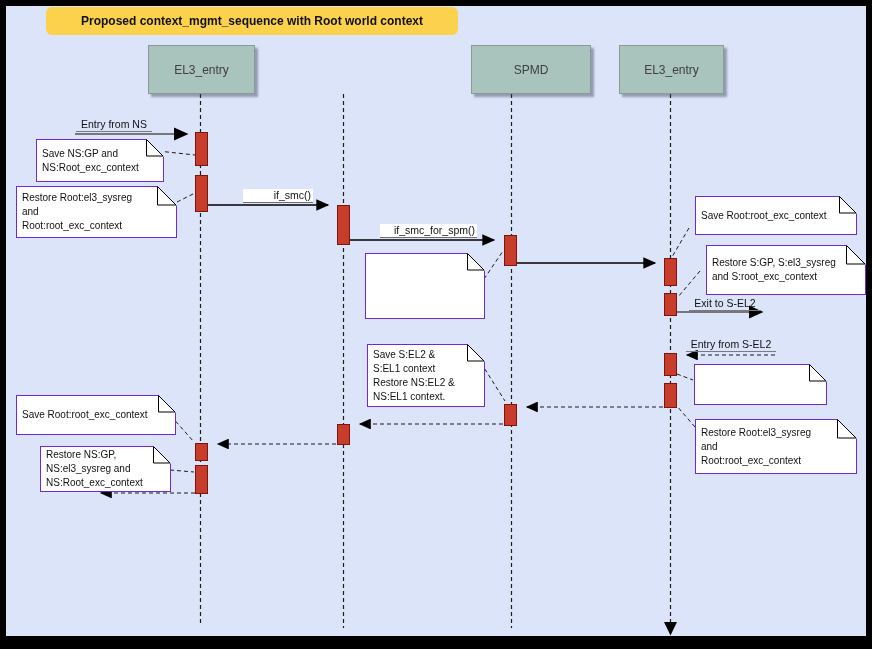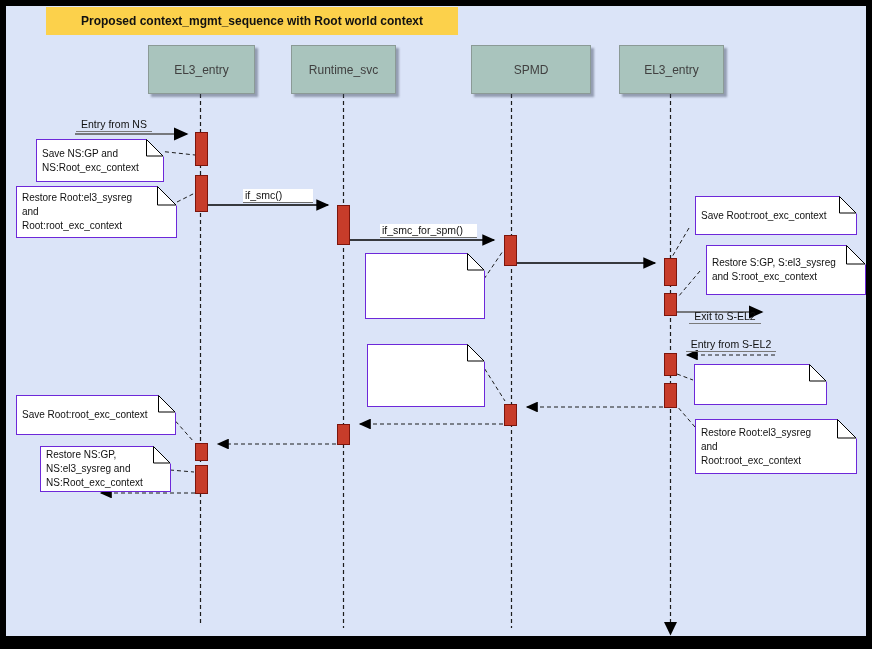--- a/index.html
+++ b/index.html
@@ -6,34 +6,34 @@
     --bg:#dbe4f8; --frame:#000000; --title-bg:#fcd14b; --header-bg:#a9c4bd;
     --act:#c73c2a; --act-border:#7c150c; --note-bg:#ffffff;
   }
   *{box-sizing:border-box;margin:0;padding:0}
   body{width:872px;height:649px;background:var(--frame);overflow:hidden;
        font-family:"Liberation Sans",sans-serif;position:relative}
   .canvas{position:absolute;left:6px;top:6px;width:860px;height:630px;background:var(--bg)}
   .abs{position:absolute}
   svg.overlay{position:absolute;left:0;top:0;z-index:1}
   .title{left:40px;top:1px;width:412px;height:28px;background:var(--title-bg);
-         border-radius:0;display:flex;align-items:center;justify-content:center;
+         border-radius:6px;display:flex;align-items:center;justify-content:center;
          font-size:12px;font-weight:bold;color:#111;z-index:3}
   .hdr{top:39px;height:49px;background:var(--header-bg);border:1px solid #8b9a96;
        display:flex;align-items:center;justify-content:center;font-size:12px;color:#404040;
        box-shadow:3px 3px 2px rgba(60,70,90,.45);z-index:3}
   .bar{width:13px;background:var(--act);border:1px solid var(--act-border);z-index:4}
   .note{background:var(--note-bg);border:1px solid #6d28d9;font-size:10px;line-height:14px;
         color:#111;display:flex;align-items:center;padding:2px 5px;white-space:pre-line;z-index:2}
   .fold{position:absolute;top:-1px;right:-1px;z-index:5}
   .fold .fold-bg{fill:var(--bg)}
   .fold .fold-flap{fill:var(--note-bg);stroke:#000;stroke-width:1}
   .flabel{font-size:10.5px;color:#111;text-align:center;border-bottom:1px solid #7a7a7a;
           padding-bottom:1px;z-index:2}
-  .mlabel{font-size:10.5px;color:#111;text-align:left;background:var(--note-bg);
+  .mlabel{font-size:10.5px;color:#111;text-align:right;background:var(--note-bg);
           border-bottom:1px solid #6e6e6e;padding:0 2px 1px 2px;z-index:2}
   .dashed{stroke:#1c1c1c;stroke-width:1.2;stroke-dasharray:4 3;fill:none}
   .conn{stroke:#1c1c1c;stroke-width:1;stroke-dasharray:4 3;fill:none}
   .solid{stroke:#000;stroke-width:1.3;fill:none}
   .gray{stroke:#555;stroke-width:1.5;fill:none}
 </style>
 </head>
 <body>
 
 <div class="canvas">
@@ -70,41 +70,40 @@
     <path class="conn" d="M671 368 L687 374"></path>
     <path class="conn" d="M689 421 L670 399"></path>
     <path class="conn" d="M475 357 L499 395"></path>
     <path class="conn" d="M165 410 L188 436"></path>
     <path class="conn" d="M164 464 L188 466"></path>
   </svg>
 
   <div class="abs title">Proposed context_mgmt_sequence with Root world context</div>
 
   <div class="abs hdr" style="left:142px;width:107px">EL3_entry</div>
-  <div class="abs hdr" style="left:285px;width:105px">Runtime_svc</div>
   <div class="abs hdr" style="left:465px;width:120px">SPMD</div>
   <div class="abs hdr" style="left:613px;width:105px">EL3_entry</div>
 
   <div class="abs bar" style="left:189px;top:126px;height:34px"></div>
   <div class="abs bar" style="left:189px;top:169px;height:37px"></div>
   <div class="abs bar" style="left:331px;top:199px;height:40px"></div>
   <div class="abs bar" style="left:498px;top:229px;height:31px"></div>
   <div class="abs bar" style="left:658px;top:252px;height:28px"></div>
   <div class="abs bar" style="left:658px;top:287px;height:23px"></div>
   <div class="abs bar" style="left:658px;top:347px;height:23px"></div>
   <div class="abs bar" style="left:658px;top:377px;height:25px"></div>
   <div class="abs bar" style="left:498px;top:398px;height:22px"></div>
   <div class="abs bar" style="left:331px;top:418px;height:21px"></div>
   <div class="abs bar" style="left:189px;top:437px;height:18px"></div>
   <div class="abs bar" style="left:189px;top:459px;height:29px"></div>
 
   <div class="abs flabel" style="left:70px;top:112px;width:76px">Entry from NS</div>
   <div class="abs mlabel" style="left:237px;top:183px;width:70px">if_smc()</div>
   <div class="abs mlabel" style="left:374px;top:218px;width:97px">if_smc_for_spm()</div>
-  <div class="abs flabel" style="left:683px;top:304px;width:72px">Exit to S-EL2</div>
+  <div class="abs flabel" style="left:683px;top:291px;width:72px">Exit to S-EL2</div>
   <div class="abs flabel" style="left:680px;top:332px;width:90px">Entry from S-EL2</div>
 
   <div class="abs note" style="left:30px;top:133px;width:128px;height:43px"><span>Save NS:GP and
 NS:Root_exc_context</span>
     <svg class="fold" width="18" height="18">
         <path class="fold-bg" d="M0 0 H18 V18 Z"></path>
         <path class="fold-flap" d="M0.5 0.5 V17 H17 Z"></path>
       </svg></div>
   <div class="abs note" style="left:10px;top:180px;width:161px;height:52px"><span>Restore Root:el3_sysreg
 and
@@ -134,21 +133,24 @@
         <path class="fold-bg" d="M0 0 H18 V18 Z"></path>
         <path class="fold-flap" d="M0.5 0.5 V17 H17 Z"></path>
       </svg></div>
   <div class="abs note" style="left:689px;top:413px;width:162px;height:55px"><span>Restore Root:el3_sysreg
 and
 Root:root_exc_context</span>
     <svg class="fold" width="20" height="20">
         <path class="fold-bg" d="M0 0 H20 V20 Z"></path>
         <path class="fold-flap" d="M0.5 0.5 V19 H19 Z"></path>
       </svg></div>
-  <div class="abs note" style="left:361px;top:338px;width:118px;height:63px">
+  <div class="abs note" style="left:361px;top:338px;width:118px;height:63px"><span>Save S:EL2 &amp;
+S:EL1 context
+Restore NS:EL2 &amp;
+NS:EL1 context.</span>
     <svg class="fold" width="18" height="18">
         <path class="fold-bg" d="M0 0 H18 V18 Z"></path>
         <path class="fold-flap" d="M0.5 0.5 V17 H17 Z"></path>
       </svg></div>
   <div class="abs note" style="left:10px;top:389px;width:160px;height:40px"><span>Save Root:root_exc_context</span>
     <svg class="fold" width="18" height="18">
         <path class="fold-bg" d="M0 0 H18 V18 Z"></path>
         <path class="fold-flap" d="M0.5 0.5 V17 H17 Z"></path>
       </svg></div>
   <div class="abs note" style="left:34px;top:440px;width:131px;height:46px"><span>Restore NS:GP,

